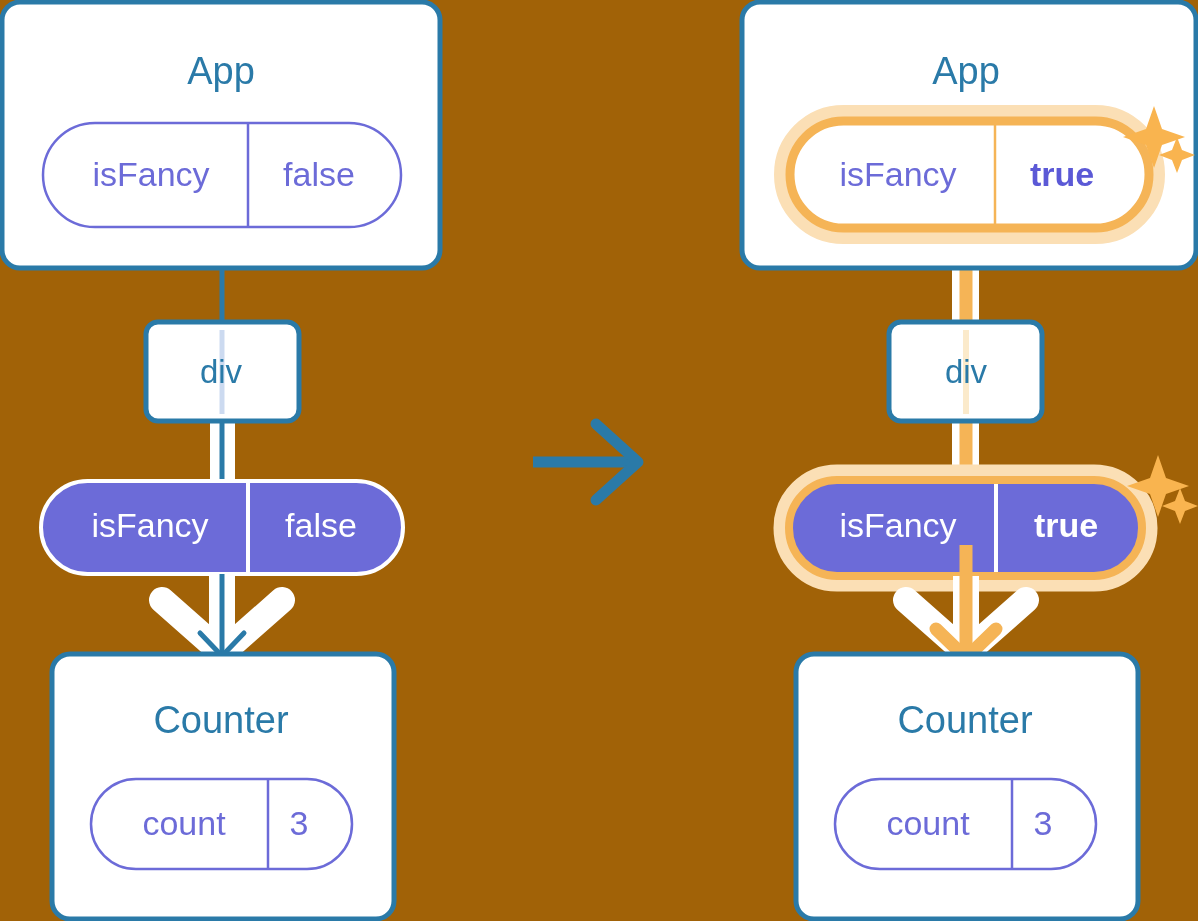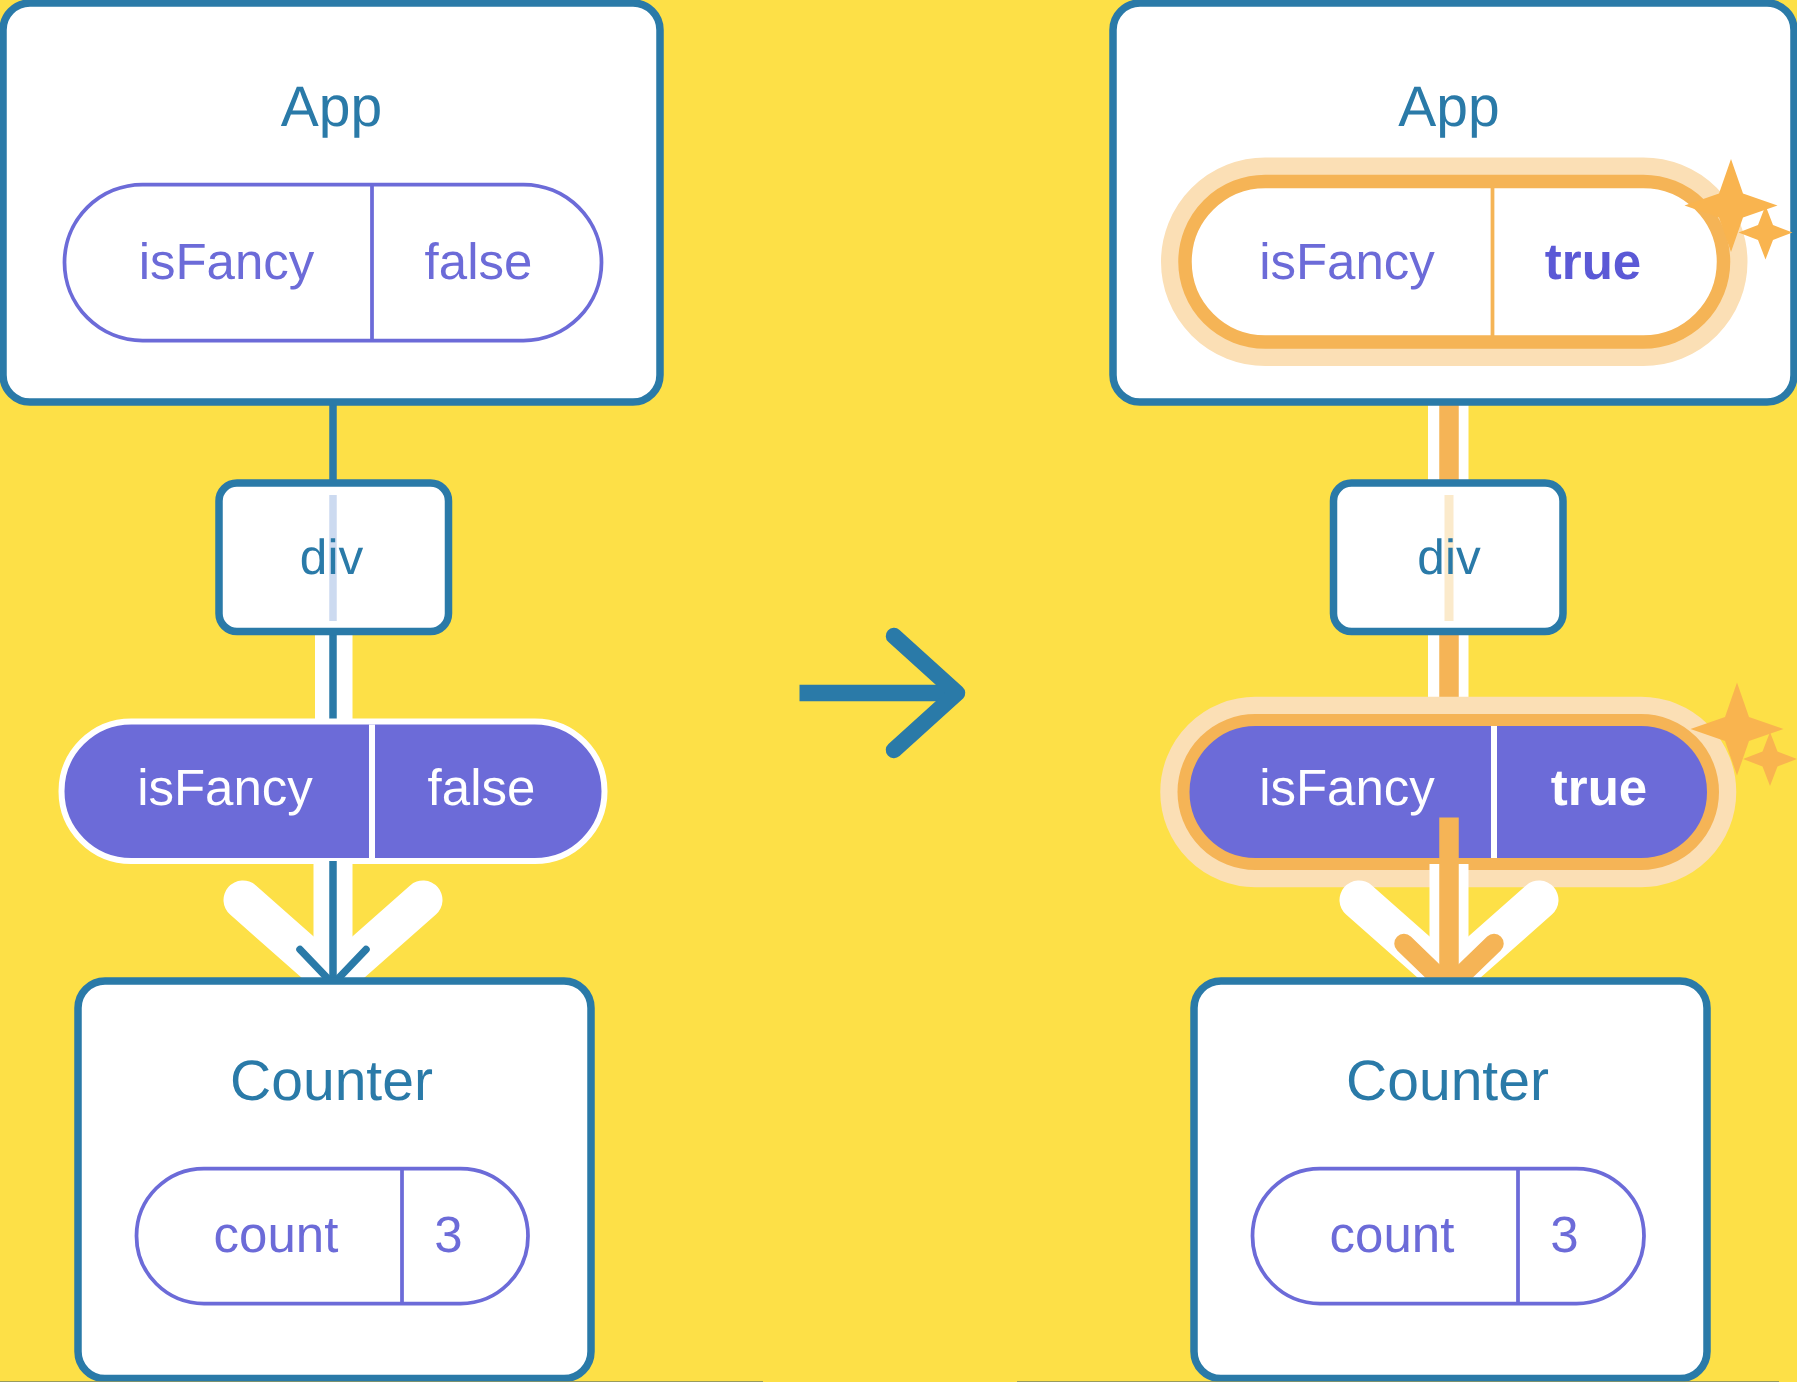--- a/index.html
+++ b/index.html
@@ -10,21 +10,21 @@
   body {
     width: 1198px;
     height: 921px;
     overflow: hidden;
     font-family: "Liberation Sans", sans-serif;
   }
   #stage {
     position: relative;
     width: 1198px;
     height: 921px;
-    background: #fde047;
+    background: #a16207;
   }
   svg.diagram {
     position: absolute;
     top: 0;
     left: 0;
     width: 1198px;
     height: 921px;
     display: block;
   }
   .t-title {

